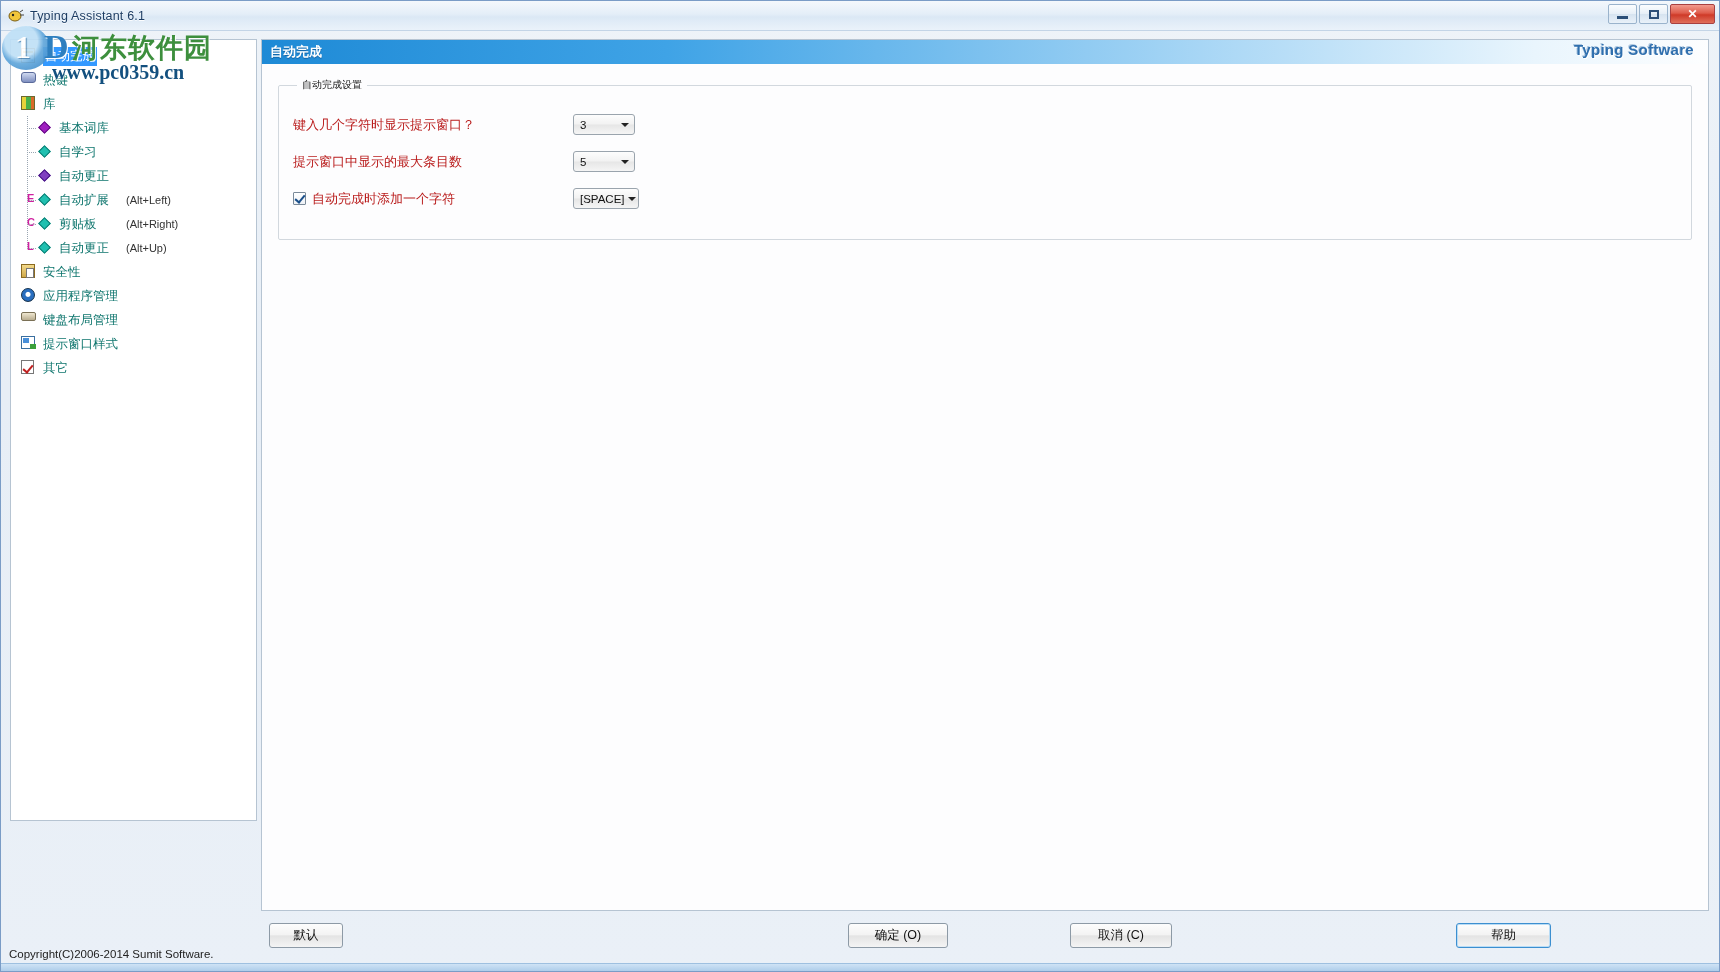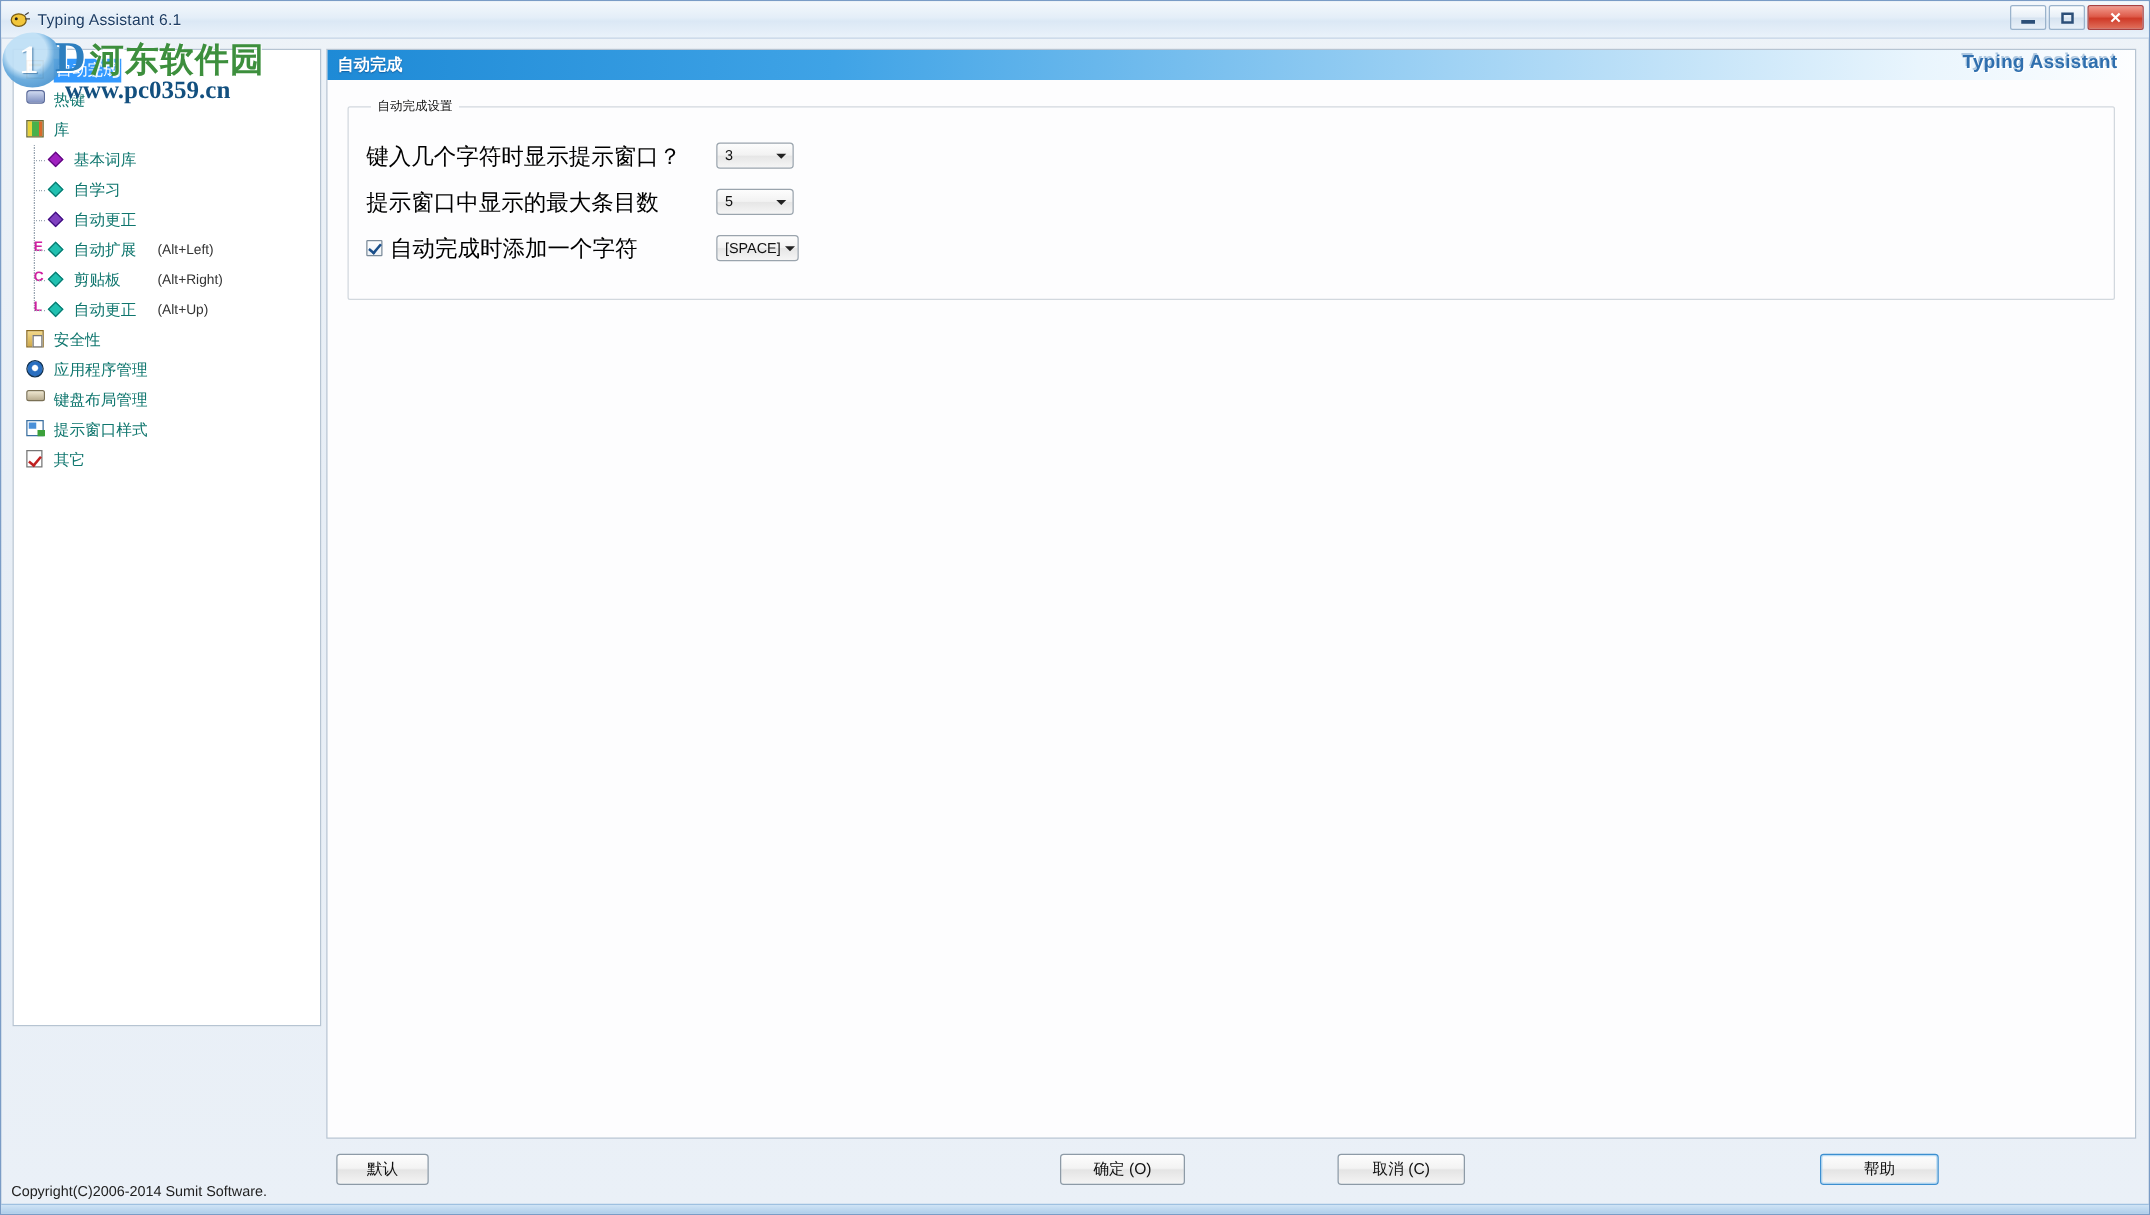--- a/index.html
+++ b/index.html
@@ -187,21 +187,21 @@
   fieldset.group > legend {
     font-size:10px; color:#111;
     padding:0 5px; margin-left:4px;
   }
   .row {
     display:flex; align-items:center;
     height:37px;
   }
   .row .rlabel {
     width:280px; flex:0 0 280px;
-    font-size:18px; color:#000000;
+    font-size:13px; color:#b91c1c;
   }
   .row .rlabel.with-check { display:flex; align-items:center; gap:6px; width:280px;}
   .cb {
     width:13px; height:13px; flex:0 0 13px;
     border:1px solid #7a8a99;
     background:linear-gradient(180deg,#fff,#eef2f6);
     position:relative; border-radius:1px;
   }
   .cb.checked::after {
     content:""; position:absolute; left:3px; top:0px;
@@ -435,21 +435,21 @@
             <span class="lbl">其它</span>
           </div>
         </div>
     </div>
 
     <div id="rightpanel">
       <div id="pagebox">
 
         <div id="pageheader">
           <span class="ph-title">自动完成</span>
-          <span id="brand">Typing Assistant</span>
+          <span id="brand">Typing Software</span>
         </div>
 
         <div id="pagebody">
           <fieldset class="group">
             <legend>自动完成设置</legend>
             <div id="rows">
                 <div class="row">
                   <div class="rlabel"><span>键入几个字符时显示提示窗口？</span></div>
                   <div class="combo w62">
                     <span class="cval">3</span>

